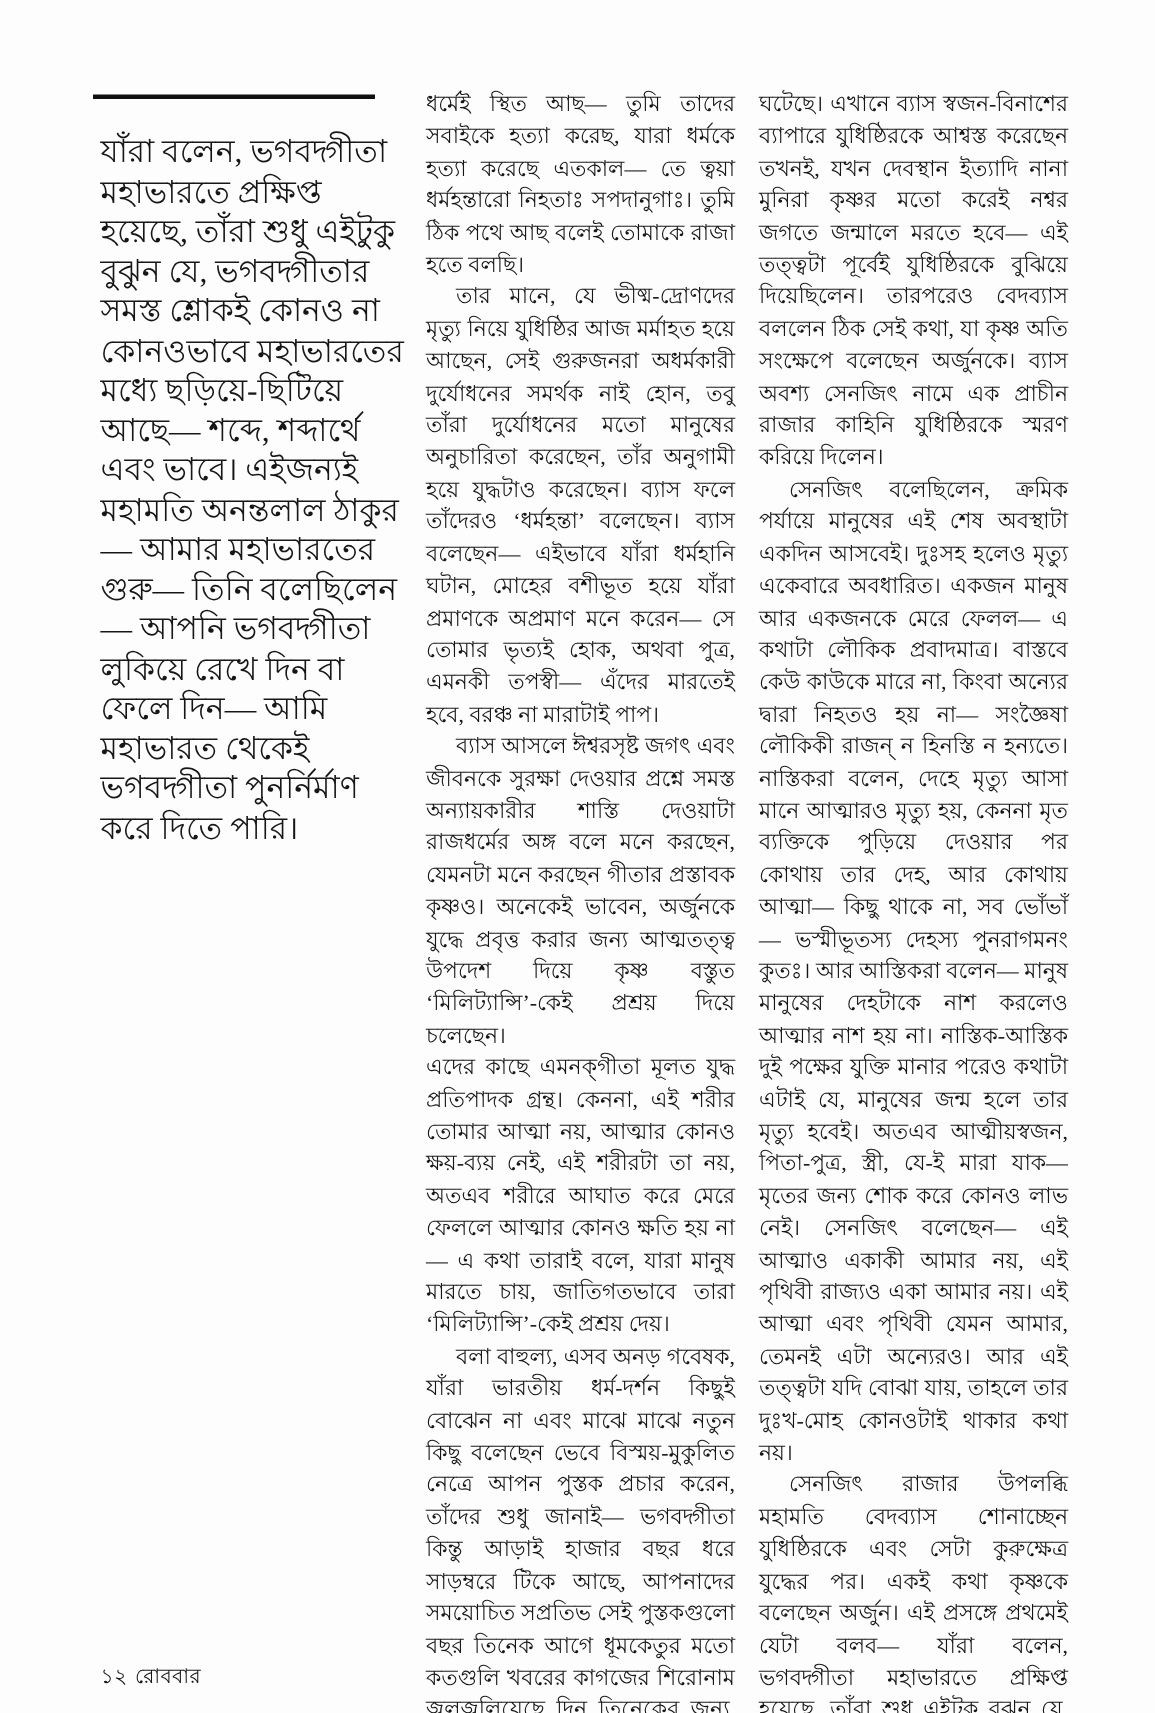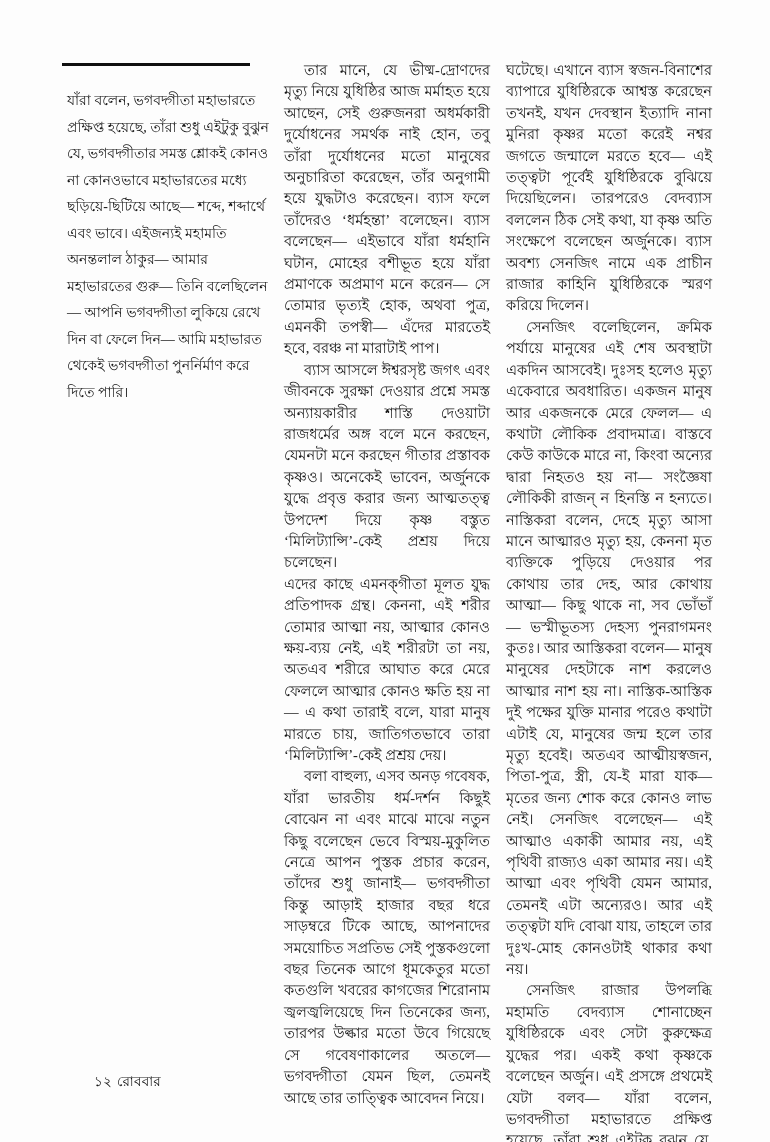--- a/index.html
+++ b/index.html
@@ -19,21 +19,21 @@
     top: 63px;
     width: 188px;
     height: 3px;
     background: #101010;
   }
   .pullquote {
     position: absolute;
     left: 67px;
     top: 88px;
     width: 206px;
-    font-size: 14px;
+    font-size: 21px;
     line-height: 26.5px;
     font-weight: 500;
     text-align: left;
     letter-spacing: 0;
   }
   .col {
     position: absolute;
     top: 60px;
     width: 206px;
     font-size: 14.6px;
@@ -41,38 +41,38 @@
     text-align: justify;
     text-justify: inter-word;
   }
   .col-mid   { left: 284px; }
   .col-right { left: 506px; }
   .para { margin: 0; padding: 0; }
   .para.indent { text-indent: 20px; }
   .page-footer {
     position: absolute;
     left: 67px;
-    top: 1071px;
+    top: 1107px;
     font-size: 13.5px;
     letter-spacing: 0.2px;
     white-space: nowrap;
-    margin-left: 27px;
   }
   .page-footer .sep { display: inline-block; width: 5px; }
 </style>
 </head>
 <body>
 
 <div class="page">
 
   <div class="top-rule"></div>
 
   <div class="pullquote">যাঁরা বলেন, ভগবদ্গীতা মহাভারতে প্রক্ষিপ্ত হয়েছে, তাঁরা শুধু এইটুকু বুঝুন যে, ভগবদ্গীতার সমস্ত শ্লোকই কোনও না কোনওভাবে মহাভারতের মধ্যে ছড়িয়ে-ছিটিয়ে আছে— শব্দে, শব্দার্থে এবং ভাবে। এইজন্যই মহামতি অনন্তলাল ঠাকুর— আমার মহাভারতের গুরু— তিনি বলেছিলেন— আপনি ভগবদ্গীতা লুকিয়ে রেখে দিন বা ফেলে দিন— আমি মহাভারত থেকেই ভগবদ্গীতা পুনর্নির্মাণ করে দিতে পারি।</div>
 
   <div class="col col-mid">
+    <p class="para">ধর্মেই স্থিত আছ— তুমি তাদের সবাইকে হত্যা করেছ, যারা ধর্মকে হত্যা করেছে এতকাল— তে ত্বয়া ধর্মহন্তারো নিহতাঃ সপদানুগাঃ। তুমি ঠিক পথে আছ বলেই তোমাকে রাজা হতে বলছি।</p>
     <p class="para indent">তার মানে, যে ভীষ্ম-দ্রোণদের মৃত্যু নিয়ে যুধিষ্ঠির আজ মর্মাহত হয়ে আছেন, সেই গুরুজনরা অধর্মকারী দুর্যোধনের সমর্থক নাই হোন, তবু তাঁরা দুর্যোধনের মতো মানুষের অনুচারিতা করেছেন, তাঁর অনুগামী হয়ে যুদ্ধটাও করেছেন। ব্যাস ফলে তাঁদেরও ‘ধর্মহন্তা’ বলেছেন। ব্যাস বলেছেন— এইভাবে যাঁরা ধর্মহানি ঘটান, মোহের বশীভূত হয়ে যাঁরা প্রমাণকে অপ্রমাণ মনে করেন— সে তোমার ভৃত্যই হোক, অথবা পুত্র, এমনকী তপস্বী— এঁদের মারতেই হবে, বরঞ্চ না মারাটাই পাপ।</p>
     <p class="para indent">ব্যাস আসলে ঈশ্বরসৃষ্ট জগৎ এবং জীবনকে সুরক্ষা দেওয়ার প্রশ্নে সমস্ত অন্যায়কারীর শাস্তি দেওয়াটা রাজধর্মের অঙ্গ বলে মনে করছেন, যেমনটা মনে করছেন গীতার প্রস্তাবক কৃষ্ণও। অনেকেই ভাবেন, অর্জুনকে যুদ্ধে প্রবৃত্ত করার জন্য আত্মতত্ত্ব উপদেশ দিয়ে কৃষ্ণ বস্তুত ‘মিলিট্যান্সি’-কেই প্রশ্রয় দিয়ে চলেছেন।</p>
     <p class="para">এদের কাছে এমনক্গীতা মূলত যুদ্ধ প্রতিপাদক গ্রন্থ। কেননা, এই শরীর তোমার আত্মা নয়, আত্মার কোনও ক্ষয়-ব্যয় নেই, এই শরীরটা তা নয়, অতএব শরীরে আঘাত করে মেরে ফেললে আত্মার কোনও ক্ষতি হয় না— এ কথা তারাই বলে, যারা মানুষ মারতে চায়, জাতিগতভাবে তারা ‘মিলিট্যান্সি’-কেই প্রশ্রয় দেয়।</p>
     <p class="para indent">বলা বাহুল্য, এসব অনড় গবেষক, যাঁরা ভারতীয় ধর্ম-দর্শন কিছুই বোঝেন না এবং মাঝে মাঝে নতুন কিছু বলেছেন ভেবে বিস্ময়-মুকুলিত নেত্রে আপন পুস্তক প্রচার করেন, তাঁদের শুধু জানাই— ভগবদ্গীতা কিন্তু আড়াই হাজার বছর ধরে সাড়ম্বরে টিকে আছে, আপনাদের সময়োচিত সপ্রতিভ সেই পুস্তকগুলো বছর তিনেক আগে ধূমকেতুর মতো কতগুলি খবরের কাগজের শিরোনাম জ্বলজ্বলিয়েছে দিন তিনেকের জন্য, তারপর উল্কার মতো উবে গিয়েছে সে গবেষণাকালের অতলে— ভগবদ্গীতা যেমন ছিল, তেমনই আছে তার তাত্ত্বিক আবেদন নিয়ে।</p>
 
   </div>
 
   <div class="col col-right">
     <p class="para">ঘটেছে। এখানে ব্যাস স্বজন-বিনাশের ব্যাপারে যুধিষ্ঠিরকে আশ্বস্ত করেছেন তখনই, যখন দেবস্থান ইত্যাদি নানা মুনিরা কৃষ্ণর মতো করেই নশ্বর জগতে জন্মালে মরতে হবে— এই তত্ত্বটা পূর্বেই যুধিষ্ঠিরকে বুঝিয়ে দিয়েছিলেন। তারপরেও বেদব্যাস বললেন ঠিক সেই কথা, যা কৃষ্ণ অতি সংক্ষেপে বলেছেন অর্জুনকে। ব্যাস অবশ্য সেনজিৎ নামে এক প্রাচীন রাজার কাহিনি যুধিষ্ঠিরকে স্মরণ করিয়ে দিলেন।</p>
     <p class="para indent">সেনজিৎ বলেছিলেন, ক্রমিক পর্যায়ে মানুষের এই শেষ অবস্থাটা একদিন আসবেই। দুঃসহ হলেও মৃত্যু একেবারে অবধারিত। একজন মানুষ আর একজনকে মেরে ফেলল— এ কথাটা লৌকিক প্রবাদমাত্র। বাস্তবে কেউ কাউকে মারে না, কিংবা অন্যের দ্বারা নিহতও হয় না— সংজ্ঞৈষা লৌকিকী রাজন্ ন হিনস্তি ন হন্যতে। নাস্তিকরা বলেন, দেহে মৃত্যু আসা মানে আত্মারও মৃত্যু হয়, কেননা মৃত ব্যক্তিকে পুড়িয়ে দেওয়ার পর কোথায় তার দেহ, আর কোথায় আত্মা— কিছু থাকে না, সব ভোঁভাঁ— ভস্মীভূতস্য দেহস্য পুনরাগমনং কুতঃ। আর আস্তিকরা বলেন— মানুষ মানুষের দেহটাকে নাশ করলেও আত্মার নাশ হয় না। নাস্তিক-আস্তিক দুই পক্ষের যুক্তি মানার পরেও কথাটা এটাই যে, মানুষের জন্ম হলে তার মৃত্যু হবেই। অতএব আত্মীয়স্বজন, পিতা-পুত্র, স্ত্রী, যে-ই মারা যাক— মৃতের জন্য শোক করে কোনও লাভ নেই। সেনজিৎ বলেছেন— এই আত্মাও একাকী আমার নয়, এই পৃথিবী রাজ্যও একা আমার নয়। এই আত্মা এবং পৃথিবী যেমন আমার, তেমনই এটা অন্যেরও। আর এই তত্ত্বটা যদি বোঝা যায়, তাহলে তার দুঃখ-মোহ কোনওটাই থাকার কথা নয়।</p>

